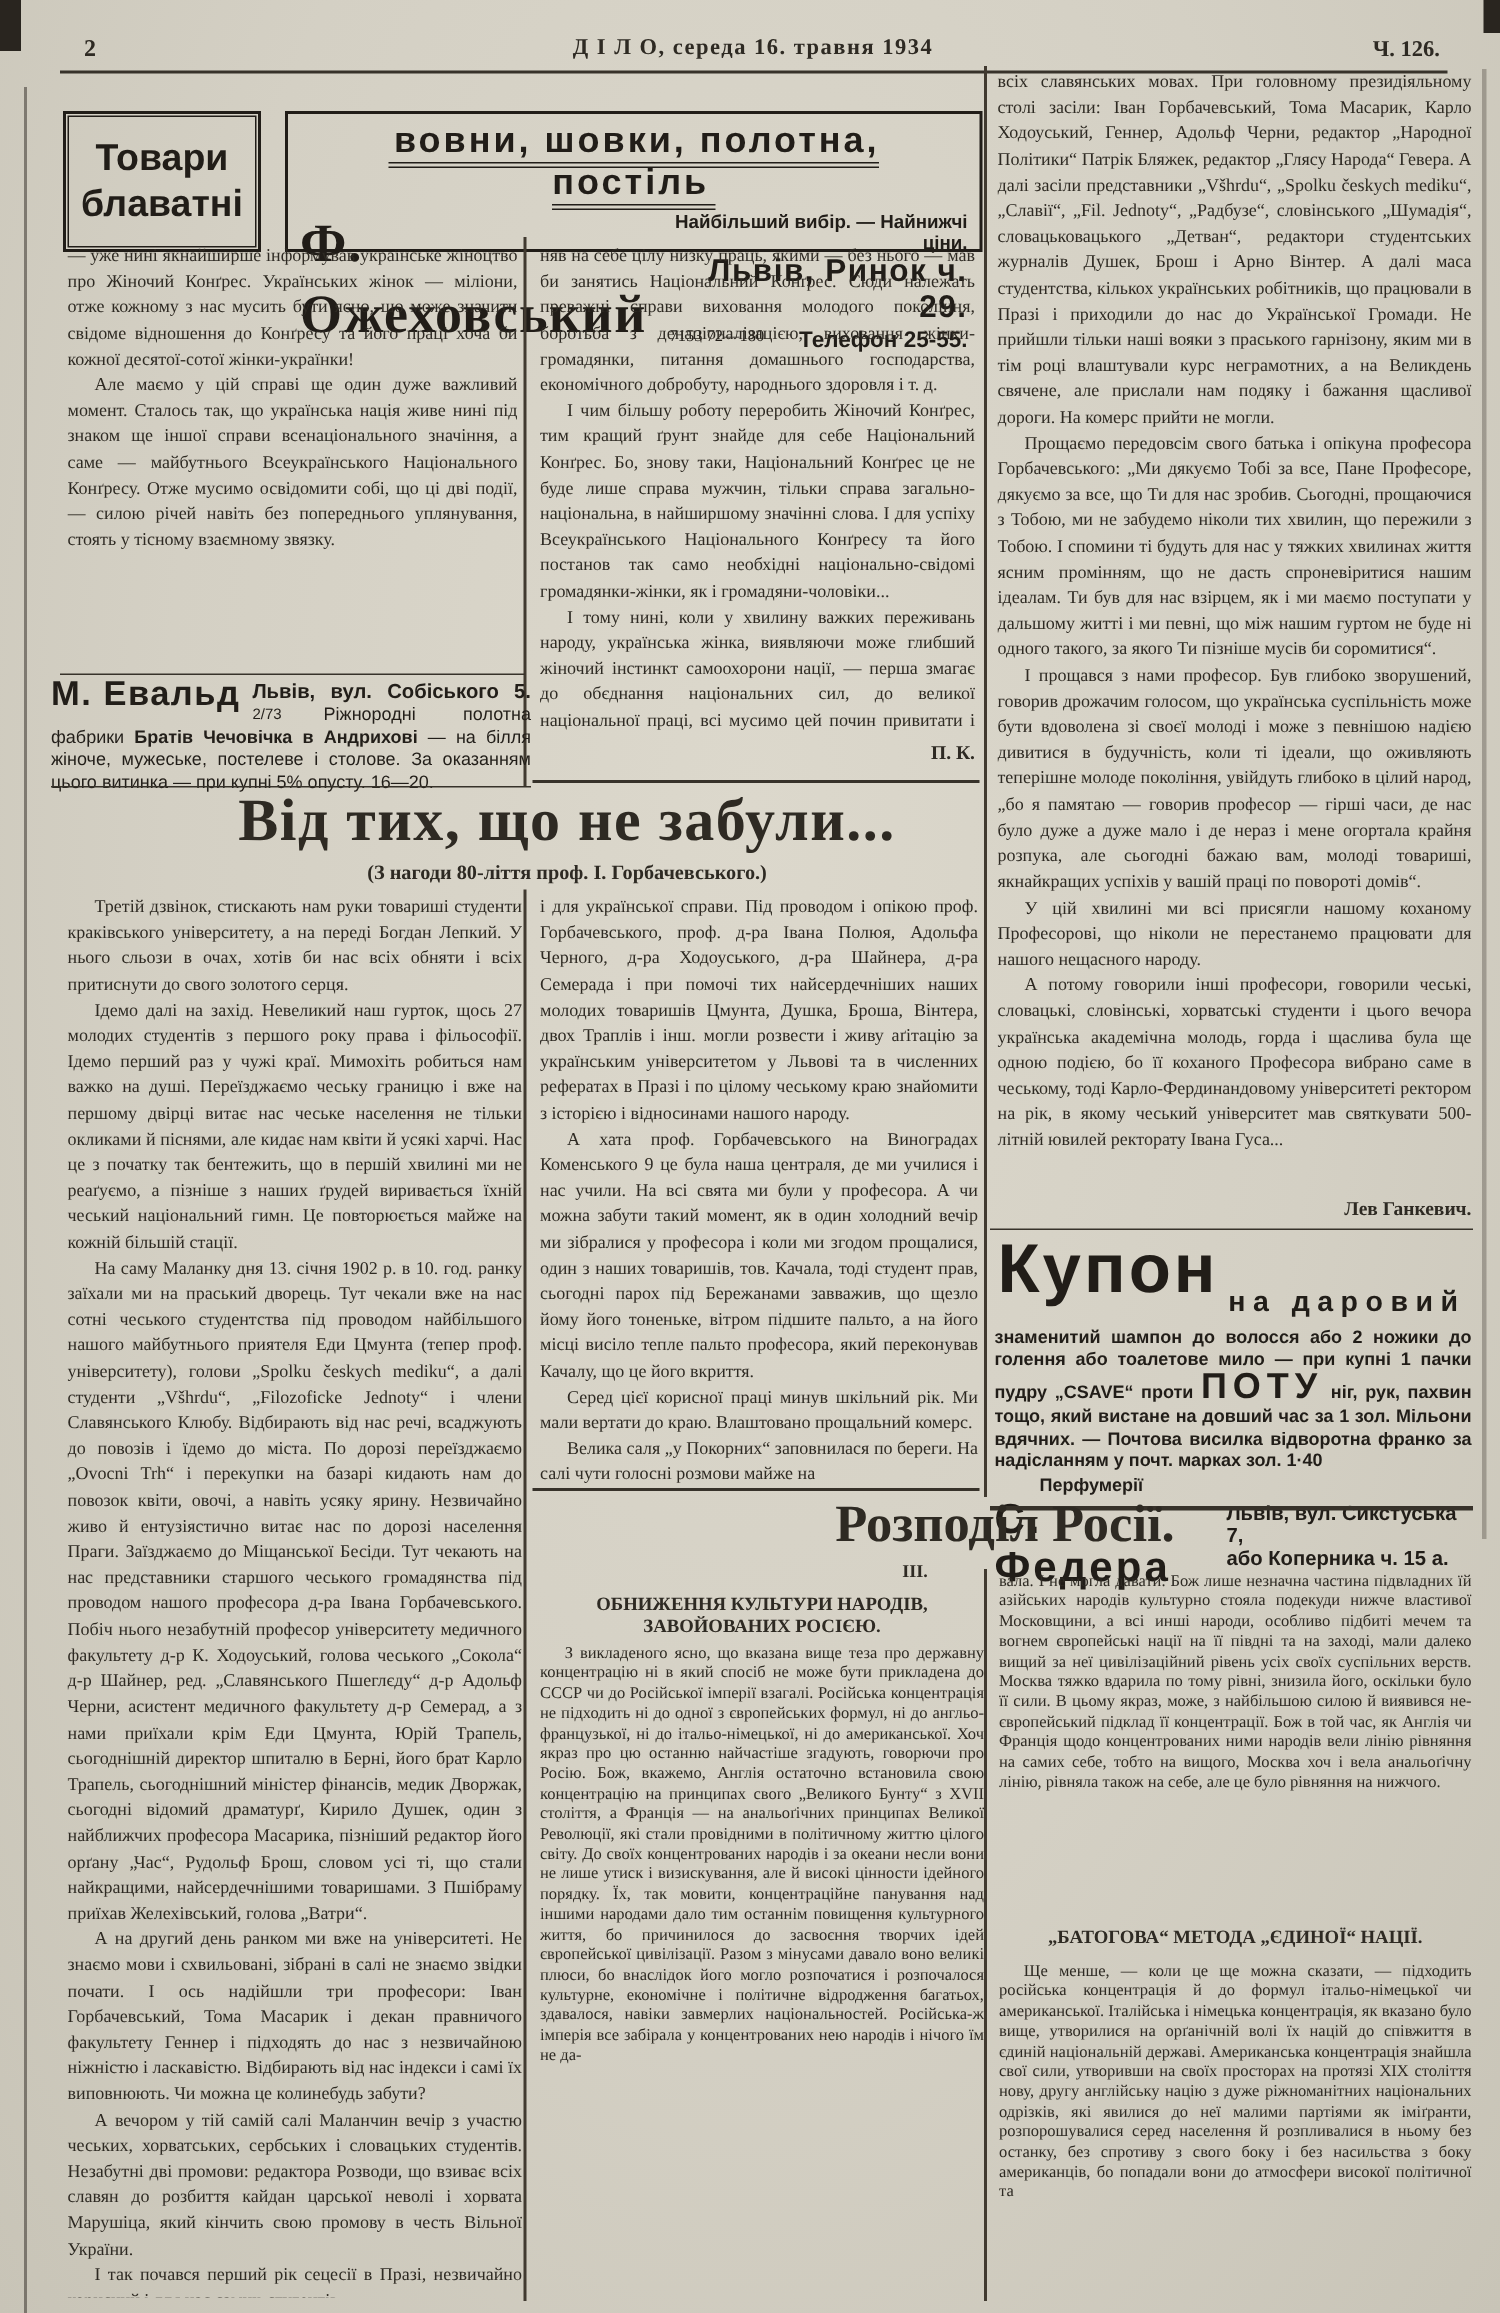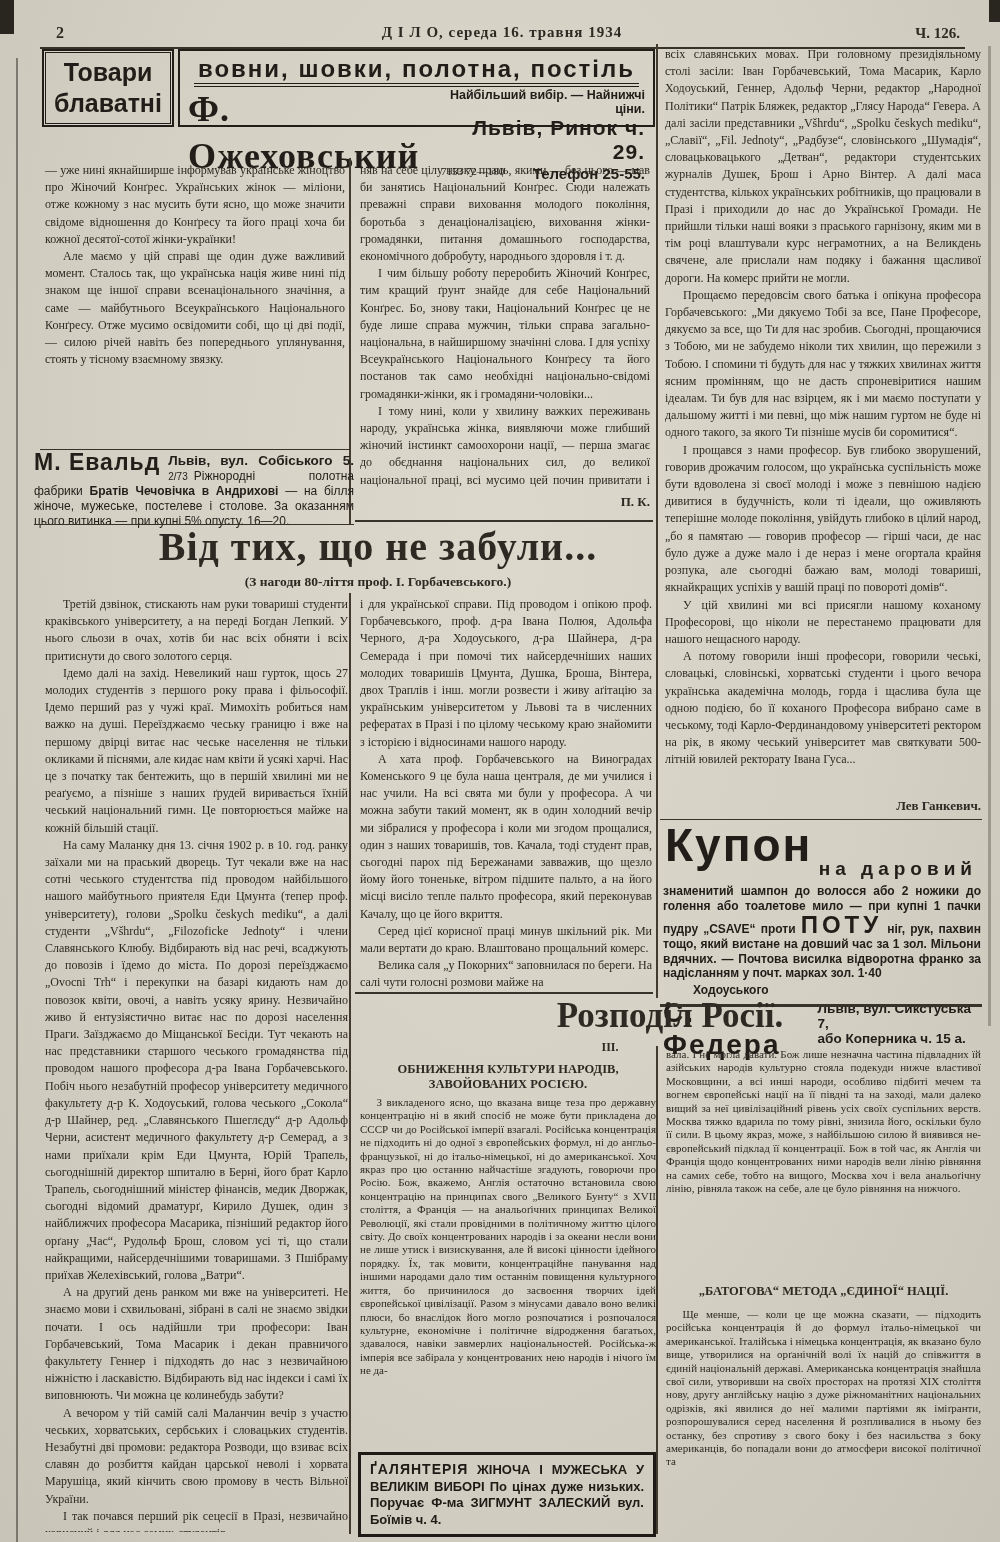--- a/index.html
+++ b/index.html
@@ -14,21 +14,21 @@
   .rule-h{position:absolute;background:#37322a;}
   .rule-v{position:absolute;background:#413a30;}
 
   
   .hdr{left:38px;top:22px;width:928px;height:24px;font-size:15px;font-weight:bold;}
   .hdr .pagenum{position:absolute;left:18px;top:2px;font-size:16px;}
   .hdr .masthead{position:absolute;left:0;right:0;top:2px;text-align:center;letter-spacing:1px;}
   .hdr .issue{position:absolute;right:6px;top:3px;}
 
   
-  .adtop{left:42px;top:49px;width:613px;height:78px;display:flex;gap:4px;font-family:"Liberation Sans","DejaVu Sans",sans-serif;color:#211d18;}
+  .adtop{left:42px;top:74px;width:613px;height:94px;display:flex;gap:16px;font-family:"Liberation Sans","DejaVu Sans",sans-serif;color:#211d18;}
   .adtop-left{width:128px;border:2px solid #211d18;box-shadow:inset 0 0 0 1px #d6d2c6, inset 0 0 0 2px #211d18;
     display:flex;flex-direction:column;justify-content:center;align-items:center;font-weight:bold;font-size:25px;line-height:1.25;}
   .adtop-right{flex:1;border:2px solid #211d18;padding:4px 8px 2px;}
   .adtop-goods{text-align:center;font-weight:bold;font-size:24px;letter-spacing:2px;}
   .adtop-goods span{border-bottom:4px double #211d18;padding:0 4px 1px;}
   .adtop-row{display:flex;margin-top:3px;}
   .adtop-name{font-family:"Liberation Serif","DejaVu Serif",serif;font-weight:bold;font-size:36px;letter-spacing:1px;line-height:1.3;}
   .adtop-info{margin-left:auto;text-align:right;padding-top:2px;}
   .adtop-slogan{font-weight:bold;font-size:12.5px;}
   .adtop-addr{font-weight:bold;font-size:21px;letter-spacing:1px;}
@@ -41,21 +41,21 @@
   .col p{margin:0;text-indent:1.5em;text-align:justify;}
   .col p.cont{text-indent:0;}
   .bodytext{font-size:12px;line-height:17.2px;}
   .smalltext{font-size:11px;line-height:13.4px;}
   .sig{text-align:right;font-weight:bold;padding-right:2.5em;margin-top:2px;}
 
   
   .ewald{left:34px;top:453px;width:320px;height:68px;font-family:"Liberation Sans","DejaVu Sans",sans-serif;font-size:12px;line-height:15px;color:#221e19;text-align:justify;}
   .ewald-name{float:left;font-weight:bold;font-size:23px;letter-spacing:1px;margin:2px 8px 0 0;}
   .ewald-addr{font-weight:bold;font-size:13.5px;}
-  .ewald-ref{float:left;font-size:10px;margin-right:6px;}
+  .ewald-ref{float:left;font-size:10px;margin-right:28px;}
 
   
   .mem-head{left:100px;top:526px;width:556px;text-align:center;}
   .mem-title{font-size:40px;font-weight:bold;letter-spacing:1px;line-height:1.05;}
   .mem-sub{font-size:13.5px;font-weight:bold;margin-top:6px;}
 
   
   .kupon{left:663px;top:824px;width:318px;height:178px;font-family:"Liberation Sans","DejaVu Sans",sans-serif;color:#211d18;}
   .kupon-head{position:relative;height:56px;}
   .kupon-title{position:absolute;left:2px;top:-6px;font-size:46px;font-weight:bold;letter-spacing:2px;}
@@ -182,21 +182,21 @@
   <div class="rule-h" style="left:660px;top:819px;width:322px;height:1px;"></div>
 
   <div class="abs kupon">
     <div class="kupon-head">
       <span class="kupon-title">Купон</span>
       <span class="kupon-gift">на даровий</span>
     </div>
     <p class="kupon-body"><span>знаменитий шампон до волосся або 2 ножики до голення або тоалетове мило — при купні 1 пачки пудру „CSAVE“ проти</span>
       <span class="kupon-potu">ПОТУ</span>
       <span>ніг, рук, пахвин тощо, який вистане на довший час за 1 зол. Мільони вдячних. — Почтова висилка відворотна франко за надісланням у почт. марках зол. 1·40</span></p>
-    <div class="kupon-perf">Ходоуського</div>
+    <div class="kupon-perf">Перфумерії</div>
     <div class="kupon-row">
       <span class="kupon-name">С. Федера</span>
       <span class="kupon-addr">
         <div>Львів, вул. Сикстуська 7,</div>
         <div>або Коперника ч. 15 а.</div>
       </span>
     </div>
   </div>
   <div class="rule-h" style="left:660px;top:1004px;width:322px;height:3px;"></div>
 
@@ -213,20 +213,14 @@
   <div class="abs col smalltext" style="left:666px;top:1048px;width:315px;height:230px;">
       <p class="cont">вала. І не могла давати. Бож лише незначна частина підвладних їй азійських народів культурно стояла подекуди нижче властивої Московщини, а всі инші народи, особливо підбиті мечем та вогнем європейські нації на її півдні та на заході, мали далеко вищий за неї цивілізаційний рівень усіх своїх суспільних верств. Москва тяжко вдарила по тому рівні, знизила його, оскільки було її сили. В цьому якраз, може, з найбільшою силою й виявився не-європейський підклад її концентрації. Бож в той час, як Англія чи Франція щодо концентрованих ними народів вели лінію рівняння на самих себе, тобто на вищого, Москва хоч і вела анальоґічну лінію, рівняла також на себе, але це було рівняння на нижчого.</p>
     </div>
   <div class="abs" style="left:666px;top:1284px;width:315px;">
     <div class="subhead">„БАТОГОВА“ МЕТОДА „ЄДИНОЇ“ НАЦІЇ.</div>
   </div>
   <div class="abs col smalltext" style="left:666px;top:1308px;width:315px;height:230px;">
       <p>Ще менше, — коли це ще можна сказати, — підходить російська концентрація й до формул італьо-німецької чи американської. Італійська і німецька концентрація, як вказано було вище, утворилися на орґанічній волі їх націй до співжиття в єдиній національній державі. Американська концентрація знайшла свої сили, утворивши на своїх просторах на протязі XIX століття нову, другу англійську націю з дуже ріжноманітних національних одрізків, які явилися до неї малими партіями як іміґранти, розпорошувалися серед населення й розпливалися в ньому без останку, без спротиву з свого боку і без насильства з боку американців, бо попадали вони до атмосфери високої політичної та</p>
     </div>
 
-  <div class="abs gal">
-    <span class="gal-title">ҐАЛЯНТЕРІЯ</span>
-    <span>ЖІНОЧА І МУЖЕСЬКА У ВЕЛИКІМ ВИБОРІ По цінах дуже низьких. Поручає Ф-ма</span>
-    <b>ЗИГМУНТ ЗАЛЕСКИЙ</b>
-    <span>вул. Боїмів ч. 4.</span>
-  </div>
 
 </div>
 
 </body></html>

